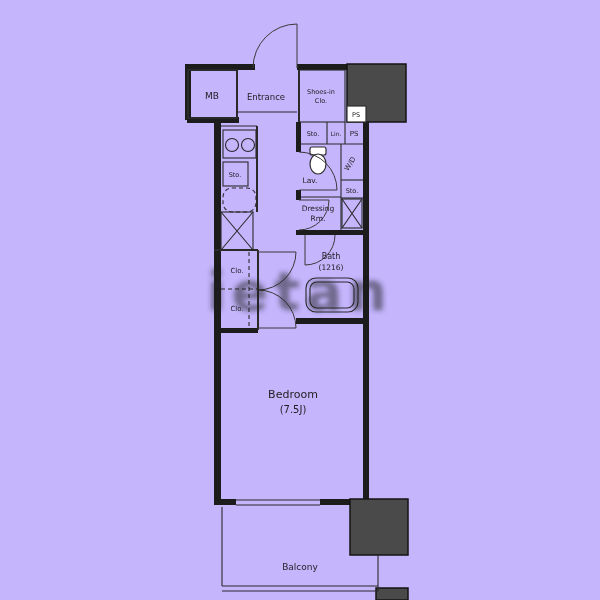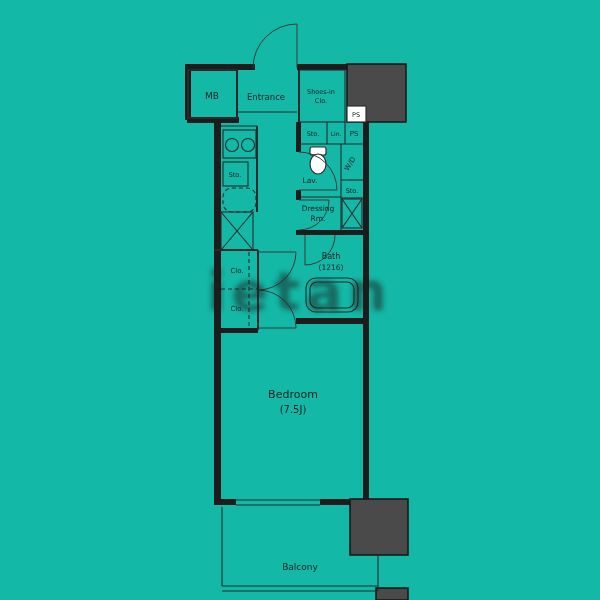--- a/index.html
+++ b/index.html
@@ -1,16 +1,16 @@
 <!DOCTYPE html>
 <html><head>
 <meta charset="utf-8">
 <style>
   html,body{margin:0;padding:0;background:#ffffff;}
-  .stage{position:relative;width:600px;height:600px;background:#14b8a6;overflow:hidden;
+  .stage{position:relative;width:600px;height:600px;background:#c4b5fd;overflow:hidden;
          font-family:"DejaVu Sans",sans-serif;}
   svg{position:absolute;left:0;top:0;}
   svg text{font-family:"DejaVu Sans",sans-serif;fill:#1e1e1e;}
   .wall{fill:#1c1c1c;stroke:none;}
   .block{fill:#4a4a4a;stroke:#141414;stroke-width:1.5;}
   .ln{fill:none;stroke:#2a2a2a;stroke-width:1.1;}
   .md{stroke-width:2;}
   .dash{stroke-dasharray:4 3;}
   .arc{fill:none;stroke:#3a3a3a;stroke-width:1;}
   .fix{fill:#ffffff;stroke:#2f2f2f;stroke-width:1.2;}

